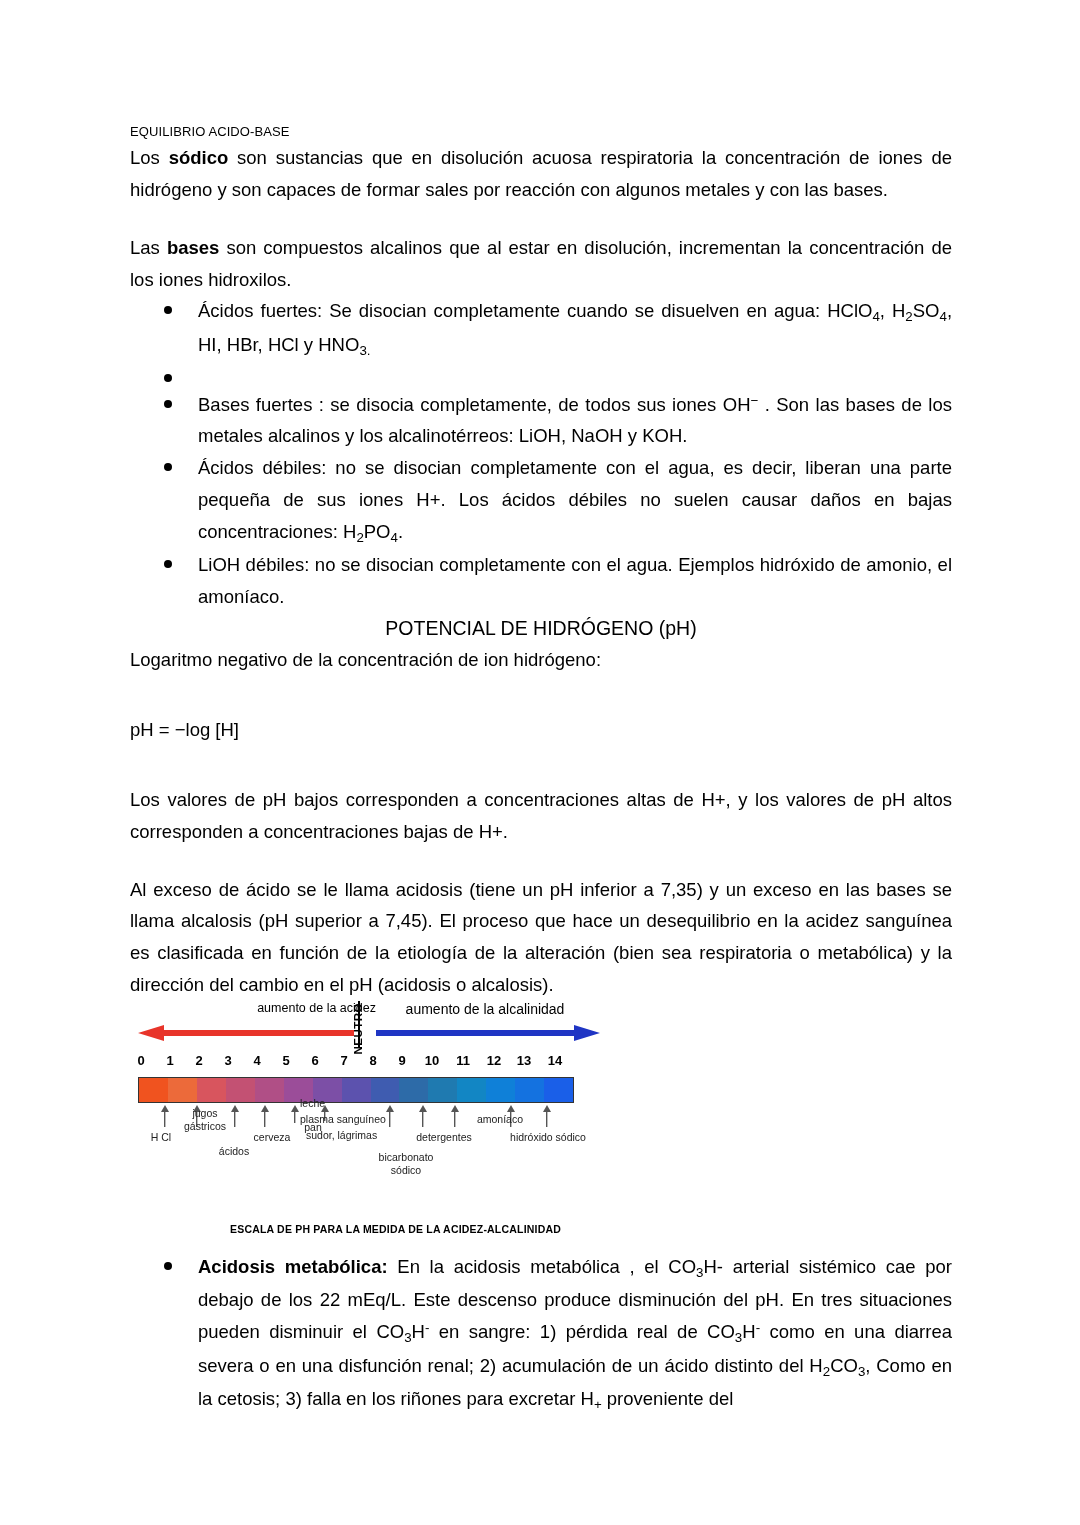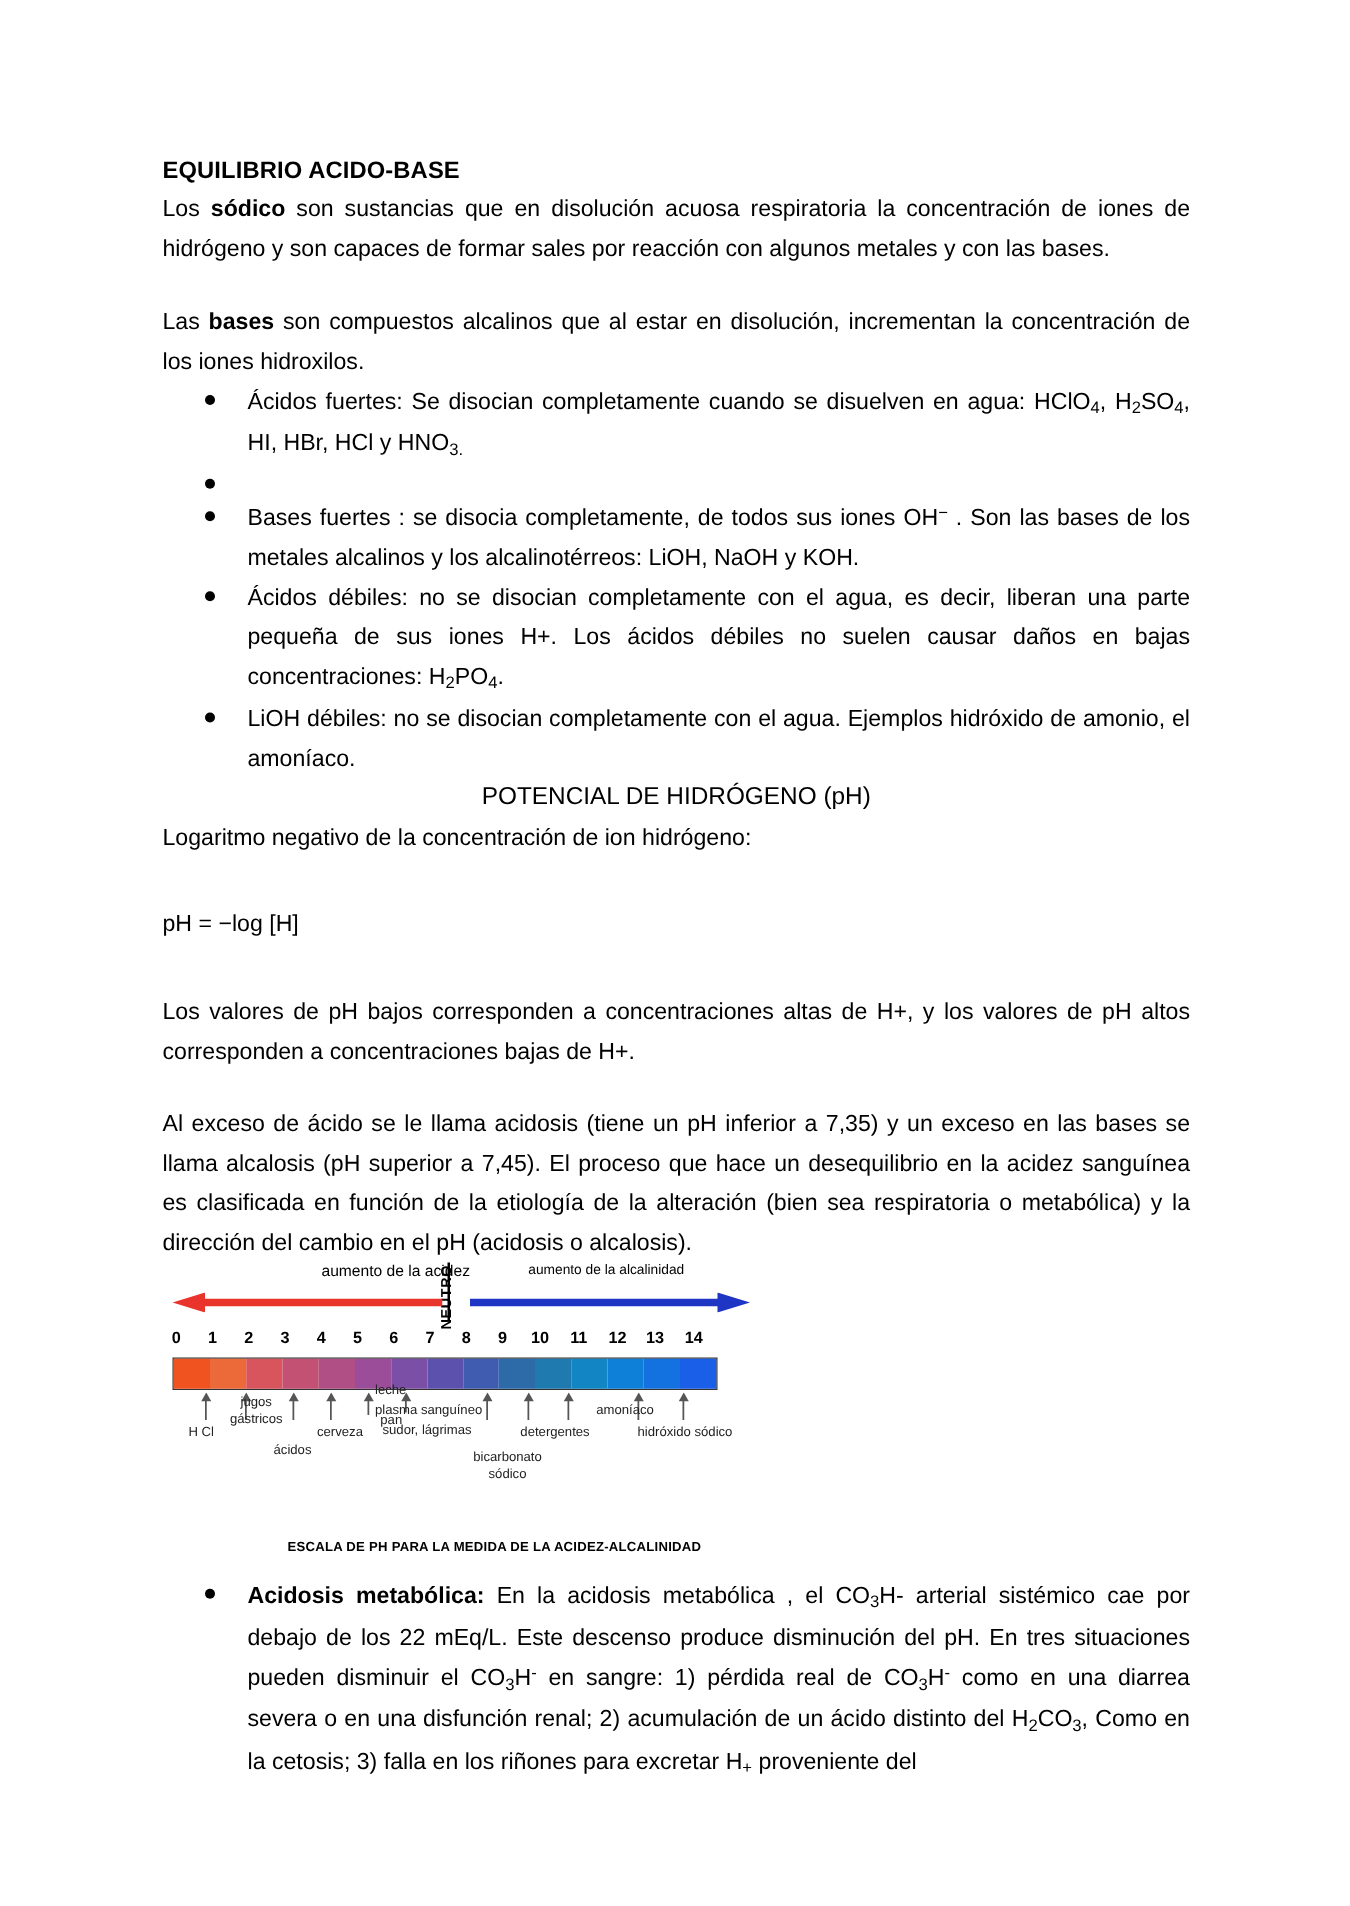--- a/index.html
+++ b/index.html
@@ -27,22 +27,22 @@
     left: 130px;
     top: 122px;
     width: 822px;
   }
   p, li, h1, h2 {
     margin: 0;
     padding: 0;
     font-weight: normal;
   }
   .title {
-    font-size: 19px;
-    font-weight: bold;
+    font-size: 13px;
+    font-weight: normal;
     line-height: 1.55;
     letter-spacing: 0.1px;
   }
   .para {
     font-size: 18.5px;
     line-height: 1.72;
     text-align: justify;
     text-justify: inter-word;
   }
   .para b { font-weight: bold; }
@@ -106,21 +106,21 @@
     left: 46px;
     top: 0px;
     font-size: 12.5px;
     width: 200px;
     text-align: right;
   }
   .lbl-alcalinidad {
     position: absolute;
     left: 240px;
     top: 0px;
-    font-size: 11px;
+    font-size: 14px;
     width: 230px;
     text-align: center;
   }
   .lbl-neutro {
     position: absolute;
     left: 222px;
     top: 2px;
     font-size: 11.5px;
     font-weight: bold;
     writing-mode: vertical-rl;

